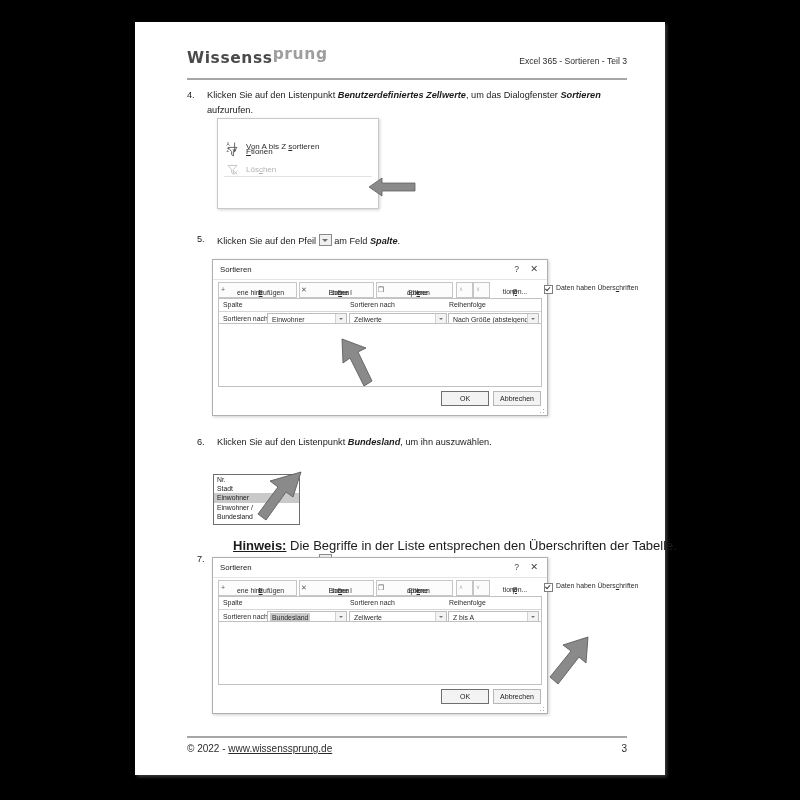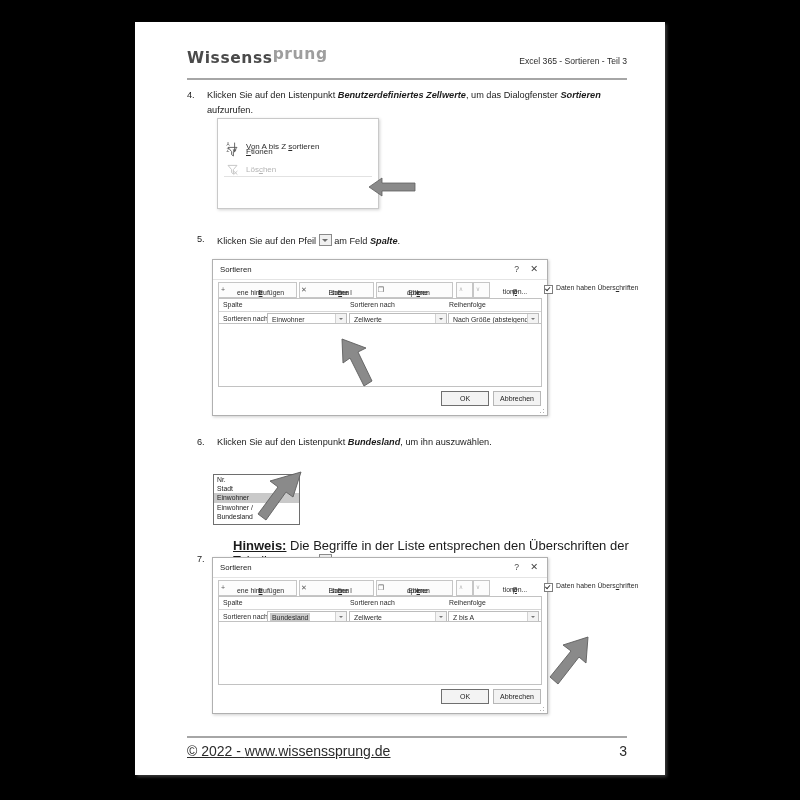--- a/index.html
+++ b/index.html
@@ -6,36 +6,36 @@
   body{
     width:800px;height:800px;background:#000;
     font-family:"Liberation Sans",sans-serif;
     overflow:hidden;
   }
   .page{
     position:absolute;left:135px;top:22px;width:530px;height:753px;
     background:#ffffff;
     box-shadow:2px 2px 3px rgba(255,255,255,0.22);
   }
-  .inner{position:absolute;left:0;top:0;width:530px;height:753px;}
+  .inner{position:absolute;left:0;top:0;width:530px;height:753px;padding-left:37px;}
 
   
   .hdr{position:absolute;left:52px;top:26px;width:440px;height:28px;}
   .logo{position:absolute;left:0;top:0;font-size:15.5px;letter-spacing:-0.2px;
         font-family:"DejaVu Sans",sans-serif;white-space:nowrap;}
   .logo .a{color:#4a4a4a;font-weight:600;letter-spacing:0.6px;}
   .logo .b{color:#9e9e9e;font-weight:600;letter-spacing:0.6px;}
   .l1{position:relative;top:1px;}
   .l3{position:relative;top:-3px;}
   .hdr-right{position:absolute;right:0;top:8px;font-size:8.6px;color:#2b2b2b;white-space:nowrap;}
   .hdr-rule{position:absolute;left:52px;top:56px;width:440px;height:2px;background:#a6a6a6;}
 
   
   .ftr-rule{position:absolute;left:52px;top:714px;width:440px;height:1.5px;background:#a6a6a6;}
-  .ftr{position:absolute;left:52px;top:721px;width:440px;height:16px;font-size:14px;color:#2b2b2b;text-decoration:underline;}
+  .ftr{position:absolute;left:52px;top:721px;width:440px;height:16px;font-size:10px;color:#2b2b2b;}
   .ftr a{color:#2b2b2b;text-decoration:underline;}
   .ftr .pg{position:absolute;right:0;top:0;}
 
   
   .step{position:absolute;font-size:9.2px;color:#1b1b1b;line-height:14.5px;}
   .step .num{position:absolute;left:0;top:0;width:16px;}
   .step .txt{position:absolute;left:20px;top:0;width:400px;}
   b.bi{font-weight:bold;font-style:italic;}
   .inline-arrow{
     display:inline-block;width:11px;height:10px;border:1px solid #8a8a8a;

